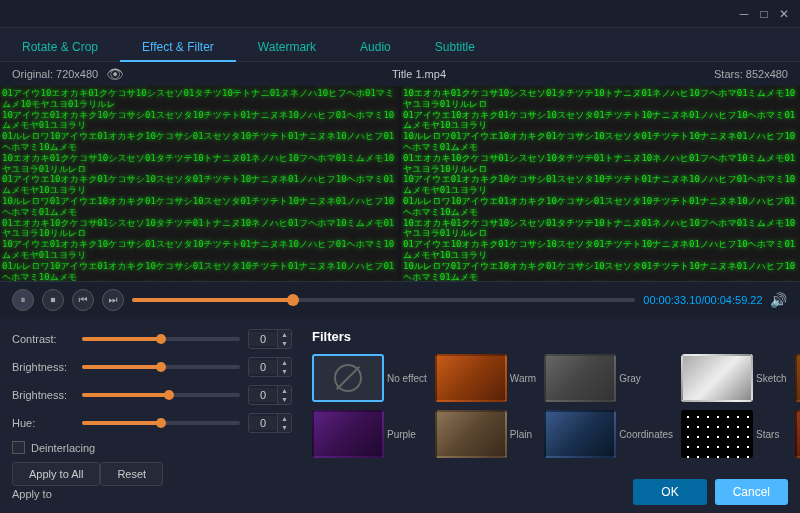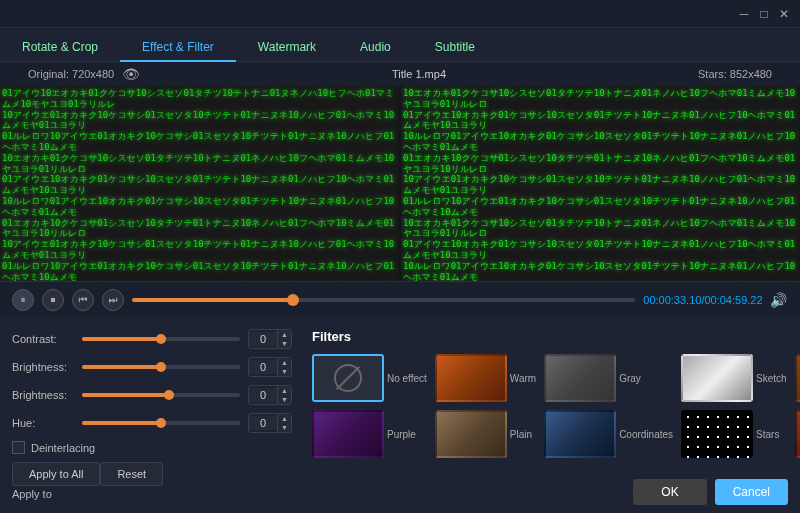--- a/index.html
+++ b/index.html
@@ -39,21 +39,21 @@
     .tab-bar {
       height: 34px;
       background: #1e2333;
       display: flex;
       align-items: flex-end;
       border-bottom: 1px solid #2a3040;
     }
     .tab {
       padding: 6px 22px;
       font-size: 12px;
-      color: #86efac;
+      color: #14b8a6;
       cursor: pointer;
       border-bottom: 2px solid transparent;
       margin-bottom: -1px;
     }
     .tab.active {
       color: #4db8ff;
       border-bottom: 2px solid #4db8ff;
     }
 
     
@@ -61,21 +61,21 @@
       display: flex;
       flex-direction: column;
       height: calc(513px - 62px);
     }
 
     
     .video-header {
       display: flex;
       align-items: center;
       justify-content: space-between;
-      padding: 4px 28px;
+      padding: 4px 12px;
       background: #1a1f2e;
       font-size: 11px;
       color: #aaa;
     }
     .video-header-left { display: flex; align-items: center; gap: 8px; }
     .video-header-center { color: #ccc; }
     .video-header-right { color: #aaa; }
 
     
     .video-previews {
@@ -322,21 +322,21 @@
     
     .bottom-actions {
       position: absolute;
       bottom: 8px;
       right: 12px;
       display: flex;
       gap: 8px;
     }
     .ok-btn {
       padding: 6px 28px;
-      background: #404040;
+      background: #0369a1;
       color: #fff;
       border: none;
       border-radius: 3px;
       cursor: pointer;
       font-size: 12px;
     }
     .cancel-btn {
       padding: 6px 18px;
       background: #4db8ff;
       color: #fff;

